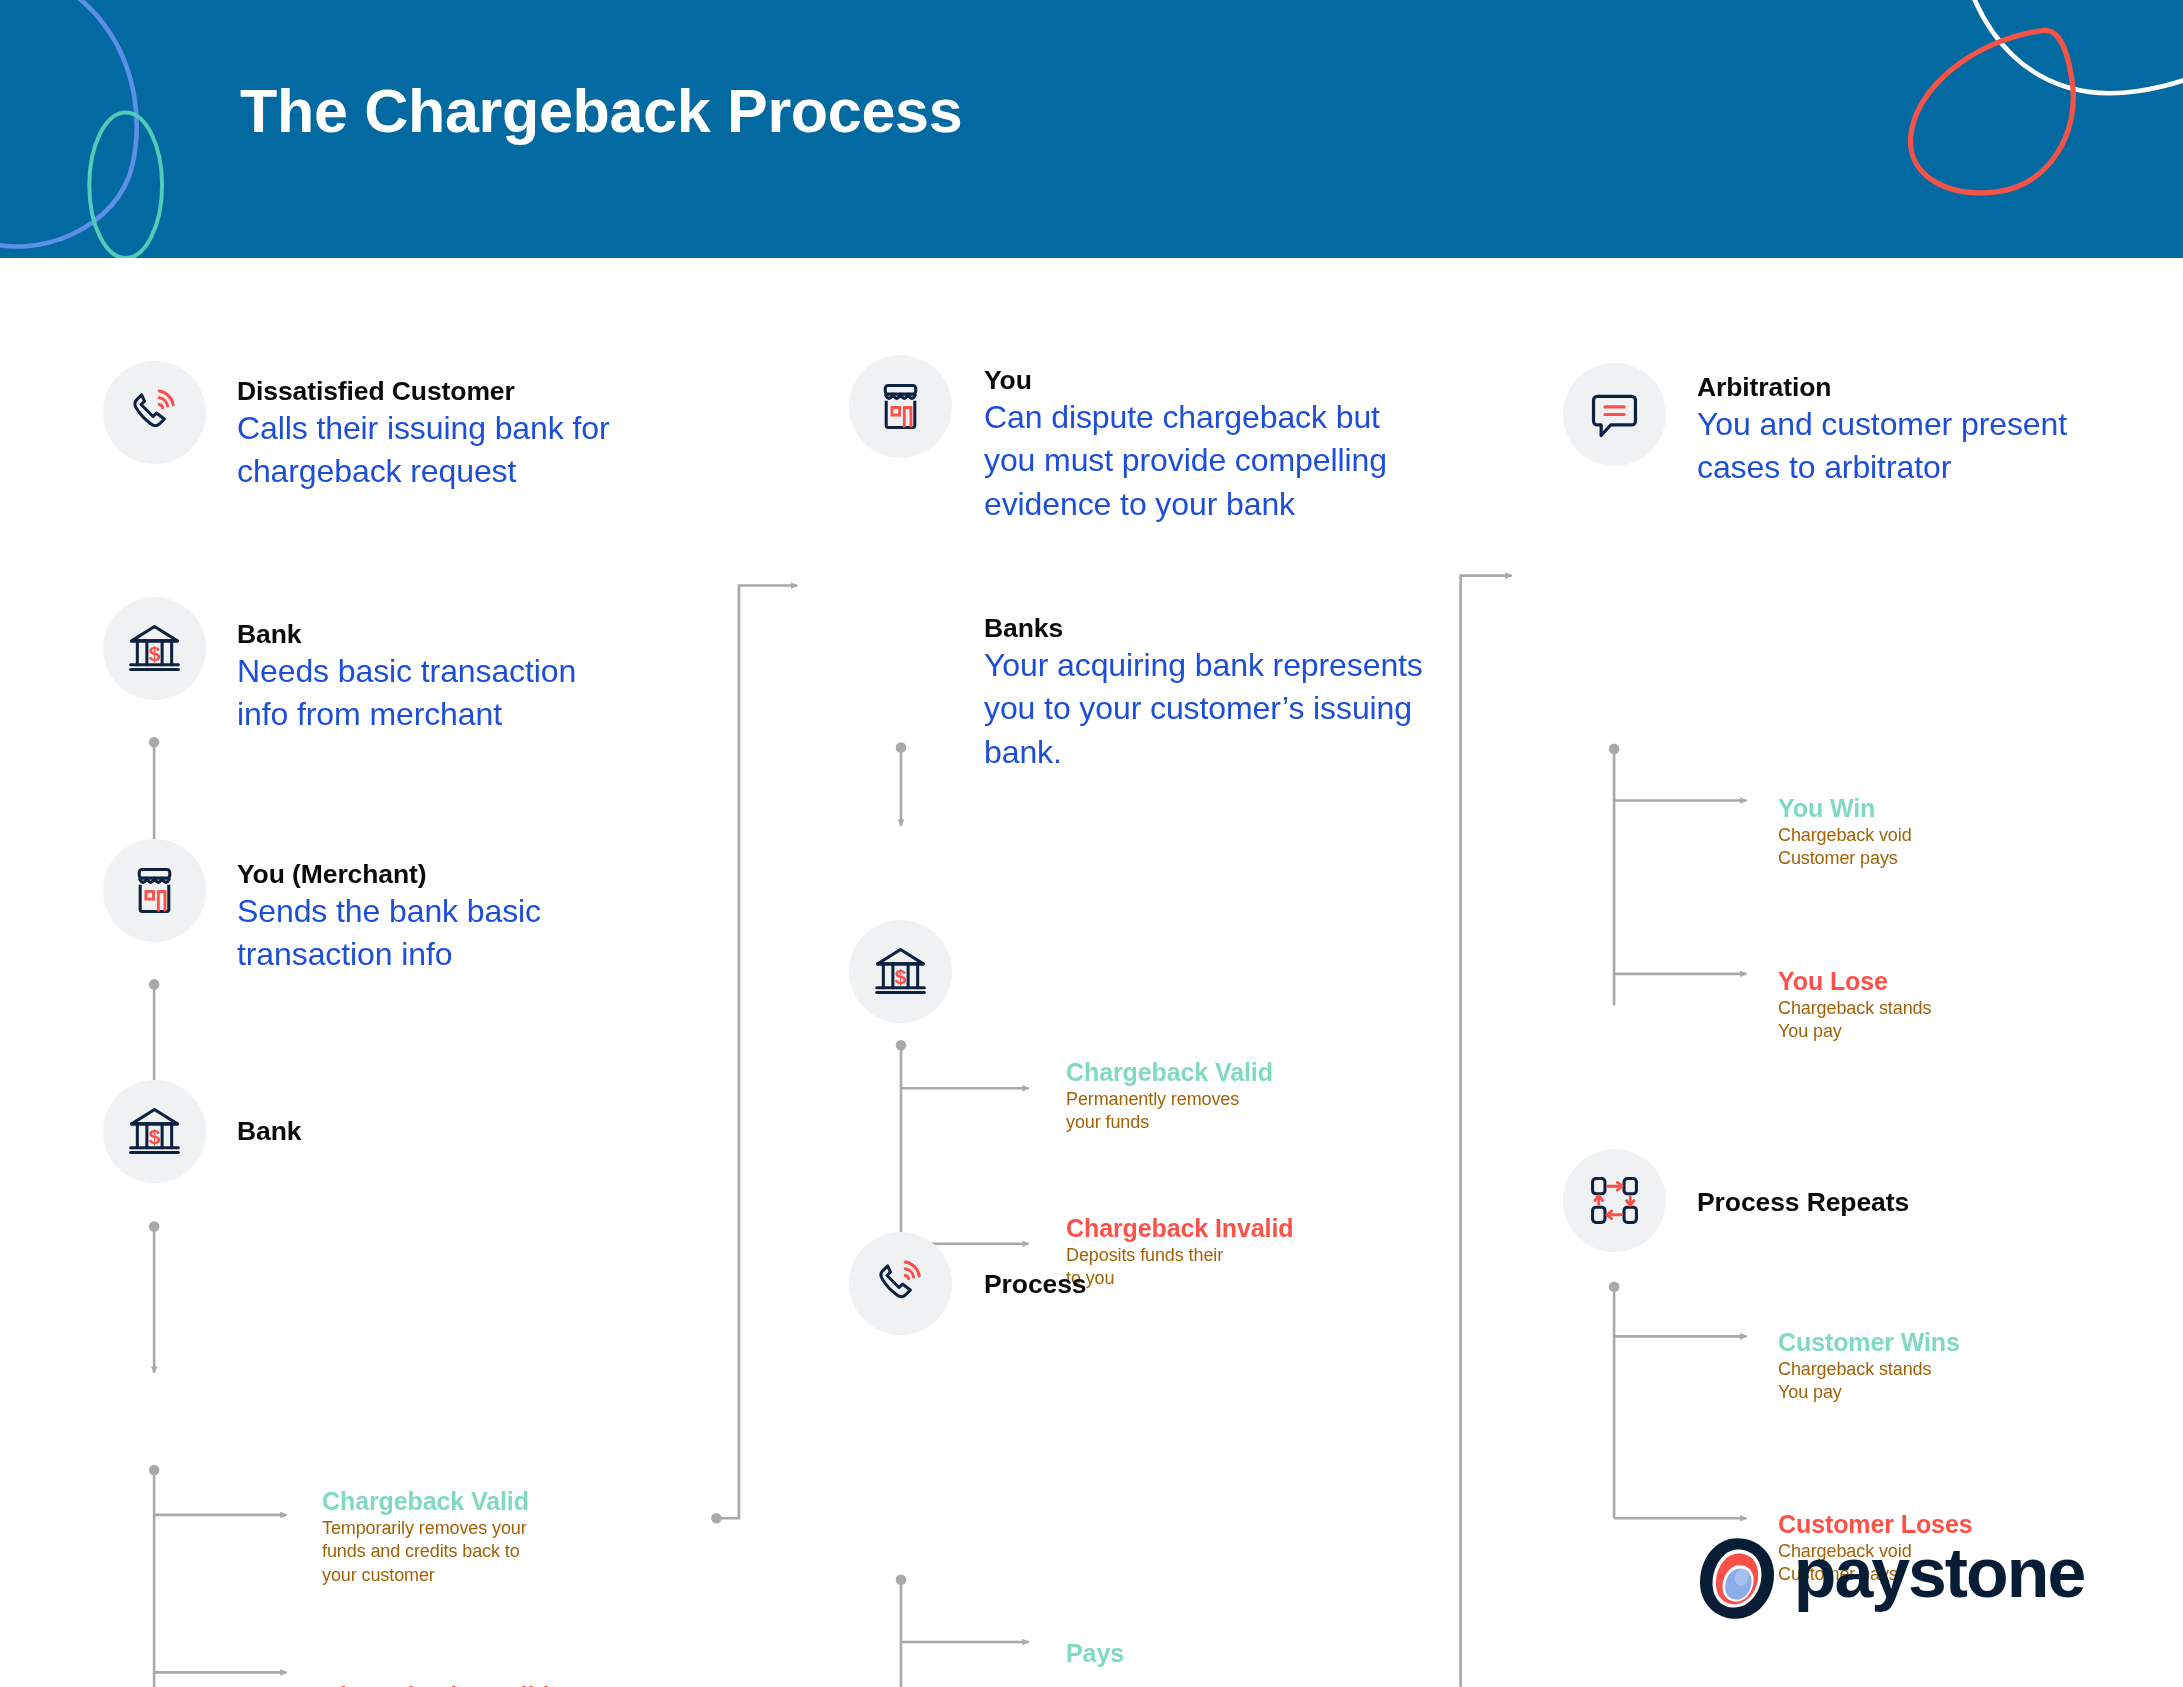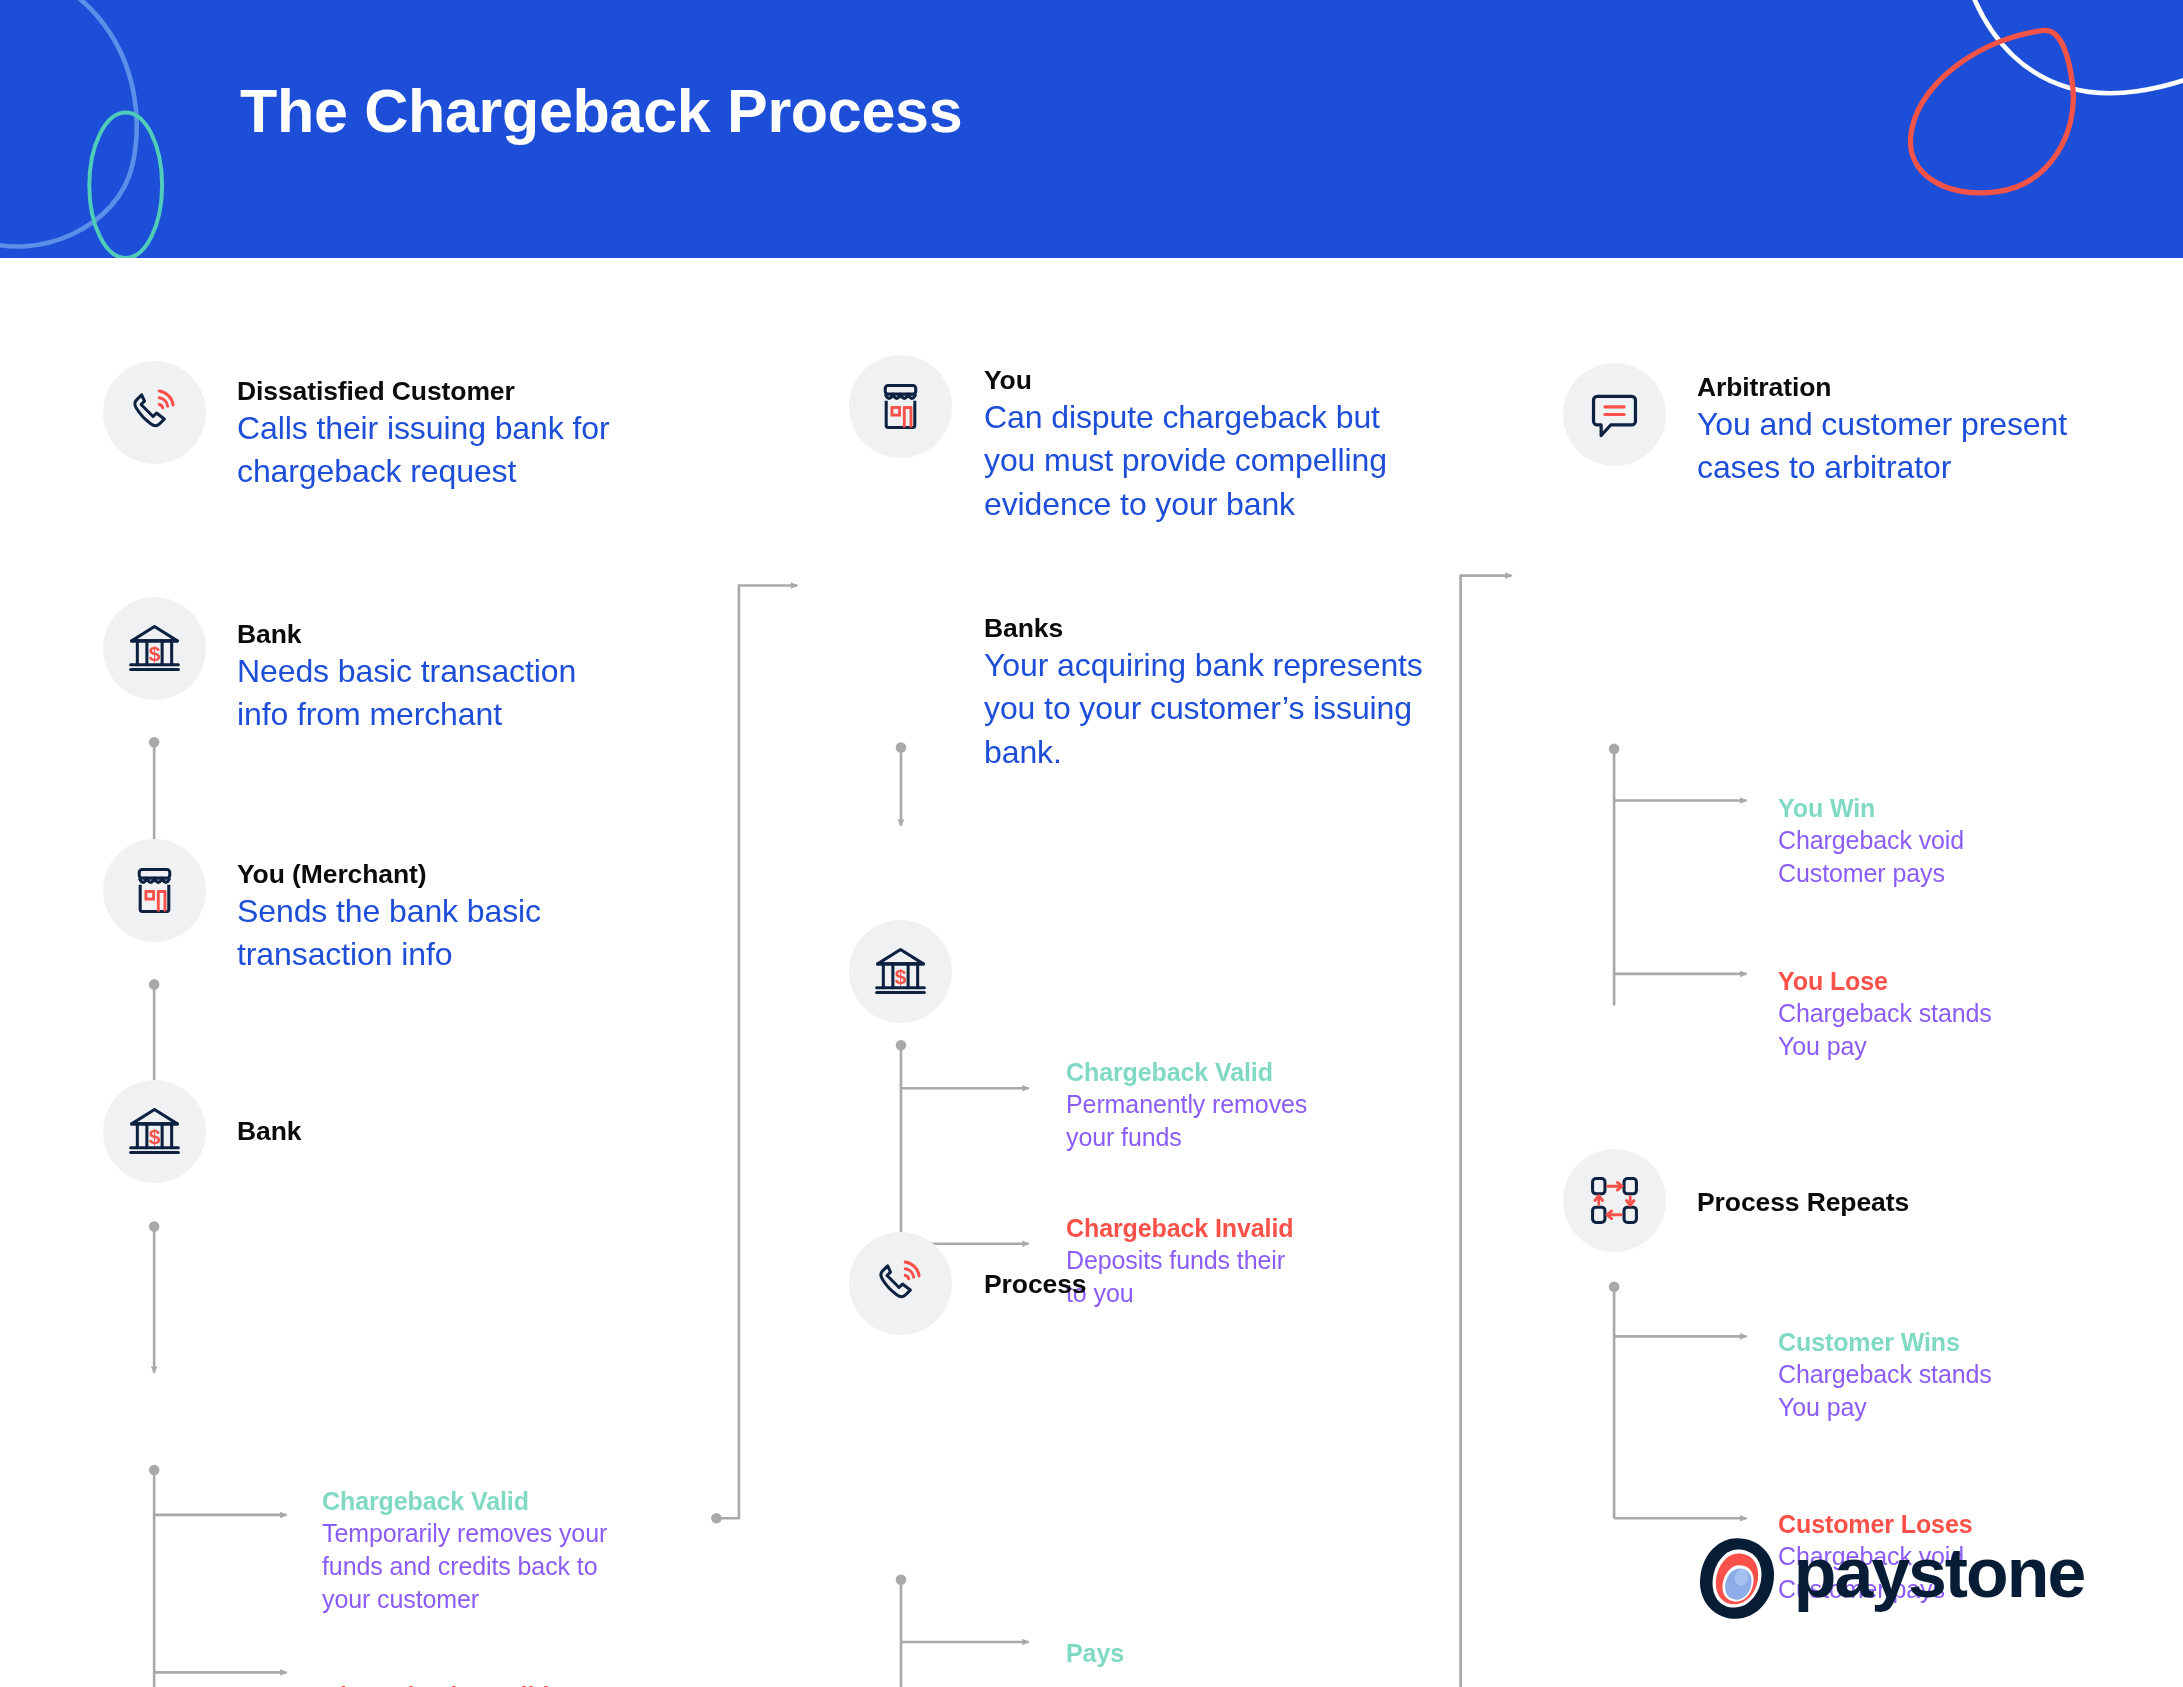--- a/index.html
+++ b/index.html
@@ -2,21 +2,21 @@
 <html style="font-size:10.6px"><head>
 <meta charset="utf-8">
 <style>
   html,body{margin:0;padding:0;background:#fff;}
   body{width:2183px;height:1687px;position:relative;overflow:hidden;
        font-family:"Liberation Sans","DejaVu Sans",sans-serif;
        -webkit-font-smoothing:antialiased;}
 
   
   #header{position:absolute;left:0;top:0;width:2183px;height:258px;
-          background:#1d4ed8;overflow:hidden;}
+          background:#0369a1;overflow:hidden;}
   #header-decor{position:absolute;left:0;top:0;width:2183px;height:258px;}
   #page-title{position:absolute;left:240px;top:79px;
               font-size:61px;font-weight:700;color:#ffffff;
               letter-spacing:-0.3px;white-space:nowrap;line-height:1.05;}
 
   
   #canvas{position:absolute;left:0;top:258px;width:2183px;height:1429px;}
   #wires{position:absolute;left:0;top:0;width:2183px;height:1429px;pointer-events:none;}
 
   
@@ -29,21 +29,21 @@
   .node-title{font-size:26.5px;font-weight:700;color:#0B0B0B;line-height:1.18;
               letter-spacing:-0.1px;white-space:nowrap;}
   .node-desc{font-size:32px;font-weight:400;color:#1d4ed8;line-height:1.35;
              letter-spacing:-0.1px;}
 
   
   .outcome{position:absolute;}
   .outcome-title{font-size:25px;font-weight:600;line-height:1.22;letter-spacing:-0.1px;margin-top:12px;}
   .outcome-title.valid{color:#7FD9C3;}
   .outcome-title.invalid{color:#FB5149;}
-  .outcome-desc{font-size:25px;font-weight:400;color:#8b5cf6;line-height:1.32;
+  .outcome-desc{font-size:18px;font-weight:400;color:#a16207;line-height:1.32;
                 letter-spacing:-0.1px;}
 
   
   #logo{position:absolute;left:1698px;top:1536px;display:flex;align-items:center;gap:17px;}
   #logo svg{display:block;}
   #logo-word{font-size:0;}
 </style>
 </head>
 <body>
 

